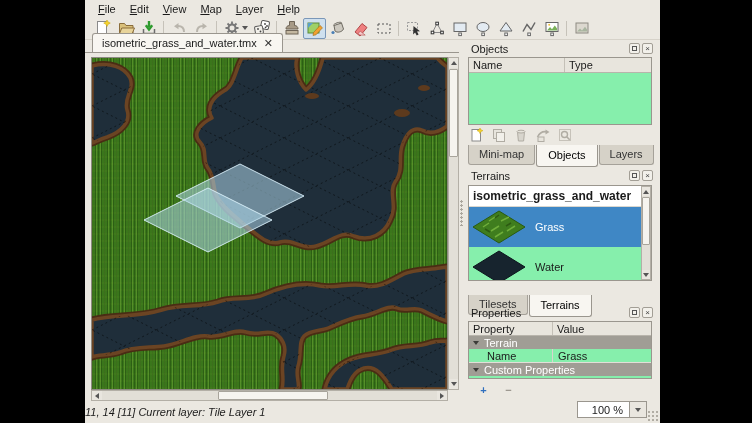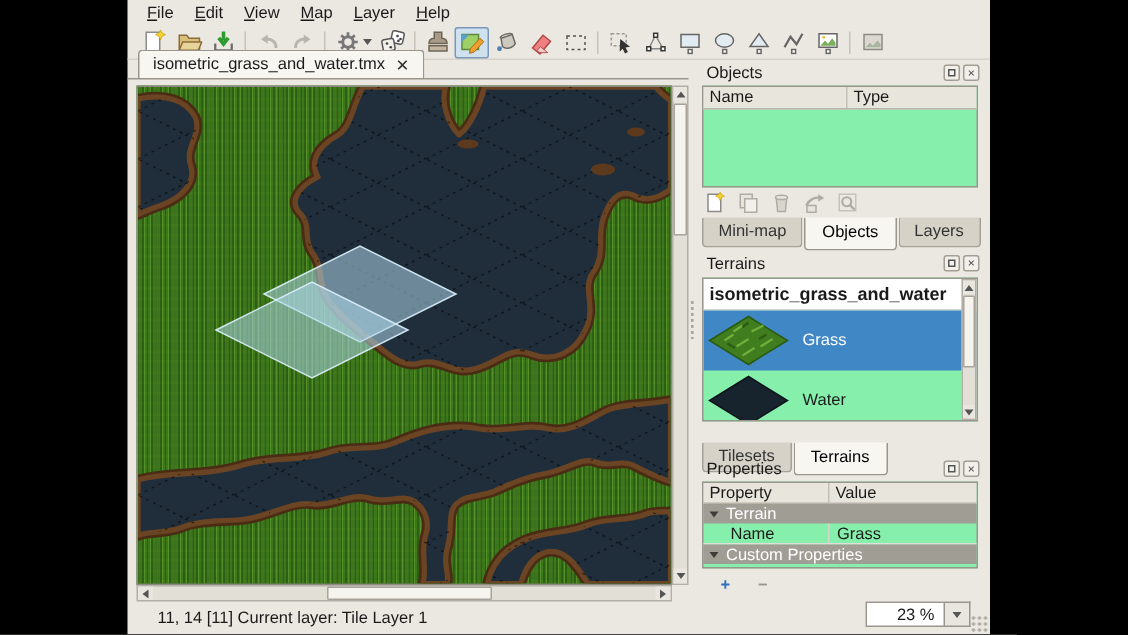--- a/index.html
+++ b/index.html
@@ -43,21 +43,21 @@
   .scrollbar{position:absolute;background:#e2dfd7;border:1px solid #b3afa6;}
   .sb-thumb{position:absolute;background:#f6f4ef;border:1px solid #a8a49b;border-radius:1px;}
   .sb-btn{position:absolute;display:flex;align-items:center;justify-content:center;background:#e9e6df;}
   .tri{width:0;height:0;}
   .tri.up{border-left:3px solid transparent;border-right:3px solid transparent;border-bottom:4px solid #555;}
   .tri.down{border-left:3px solid transparent;border-right:3px solid transparent;border-top:4px solid #555;}
   .tri.left{border-top:3px solid transparent;border-bottom:3px solid transparent;border-right:4px solid #555;}
   .tri.right{border-top:3px solid transparent;border-bottom:3px solid transparent;border-left:4px solid #555;}
 
   #statusbar{position:absolute;left:0;top:401px;width:374px;height:22px;display:flex;align-items:center;
-             padding-left:20px;}
+             padding-left:0;font-style:italic;}
 
   
   #dock{position:absolute;left:380px;top:39px;width:190px;height:288px;}
   .panel-title{position:absolute;left:0;width:100%;height:15px;display:flex;align-items:center;padding:0 2px 0 6px;}
   .panel-title .spacer{flex:1;}
   .mini-btn{width:11px;height:11px;border:1px solid #a29e95;background:#f2f0ea;border-radius:2px;
             display:flex;align-items:center;justify-content:center;font-size:8px;line-height:1;color:#444;margin-left:2px;}
   .float-glyph{width:5px;height:5px;border:1px solid #555;}
 
   .listbox{position:absolute;background:#86efac;border:1px solid #9a968e;}
@@ -465,21 +465,21 @@
         <span class="tri-g"></span>
         <span>Custom Properties</span>
       </div>
     </div>
     <div style="position:absolute;left:10px;top:344px;display:flex;gap:8px;">
       <span class="pm-btn" style="color:#2f6fbe;">+</span>
       <span class="pm-btn" style="color:#9a968e;">−</span>
     </div>
 
     <div id="zoom-widget" style="left:112px;top:362px;">
-      <div id="zoom-value">23 %</div>
+      <div id="zoom-value">100 %</div>
       <div id="zoom-drop">
             <span class="tri down"></span>
           </div>
     </div>
   </div>
 
   <div id="resize-grip"></div>
 </div>
 </div>
 

